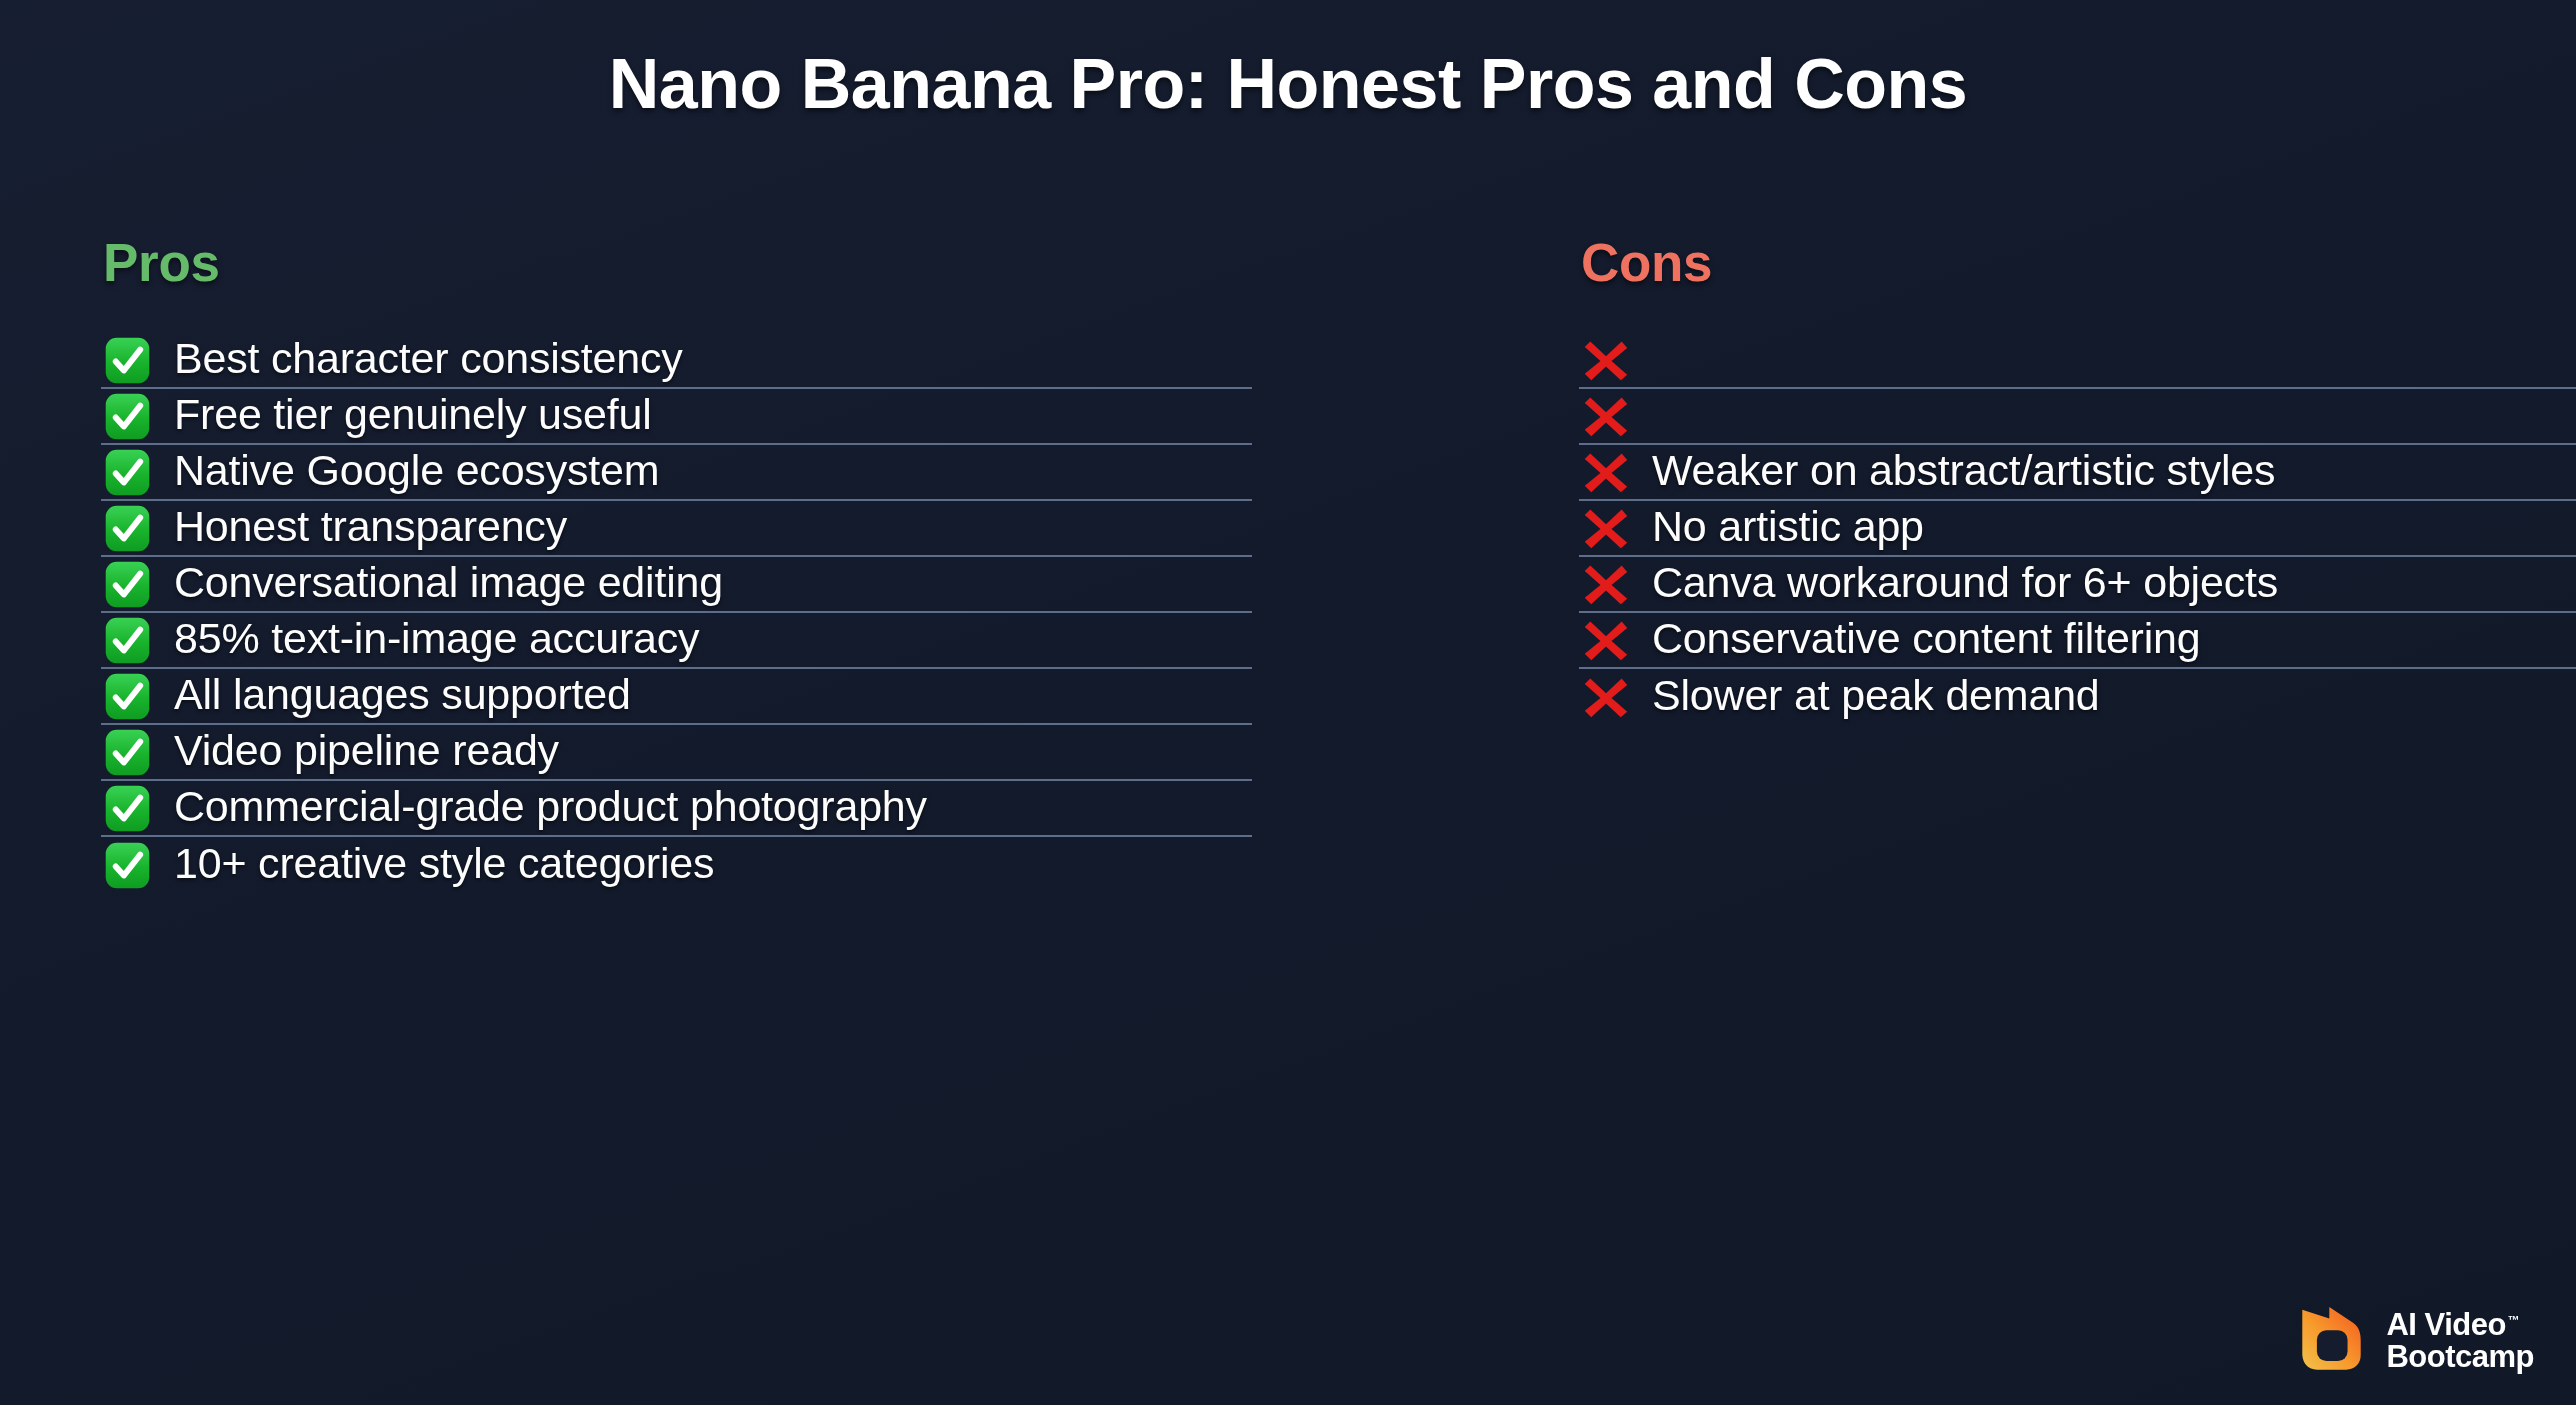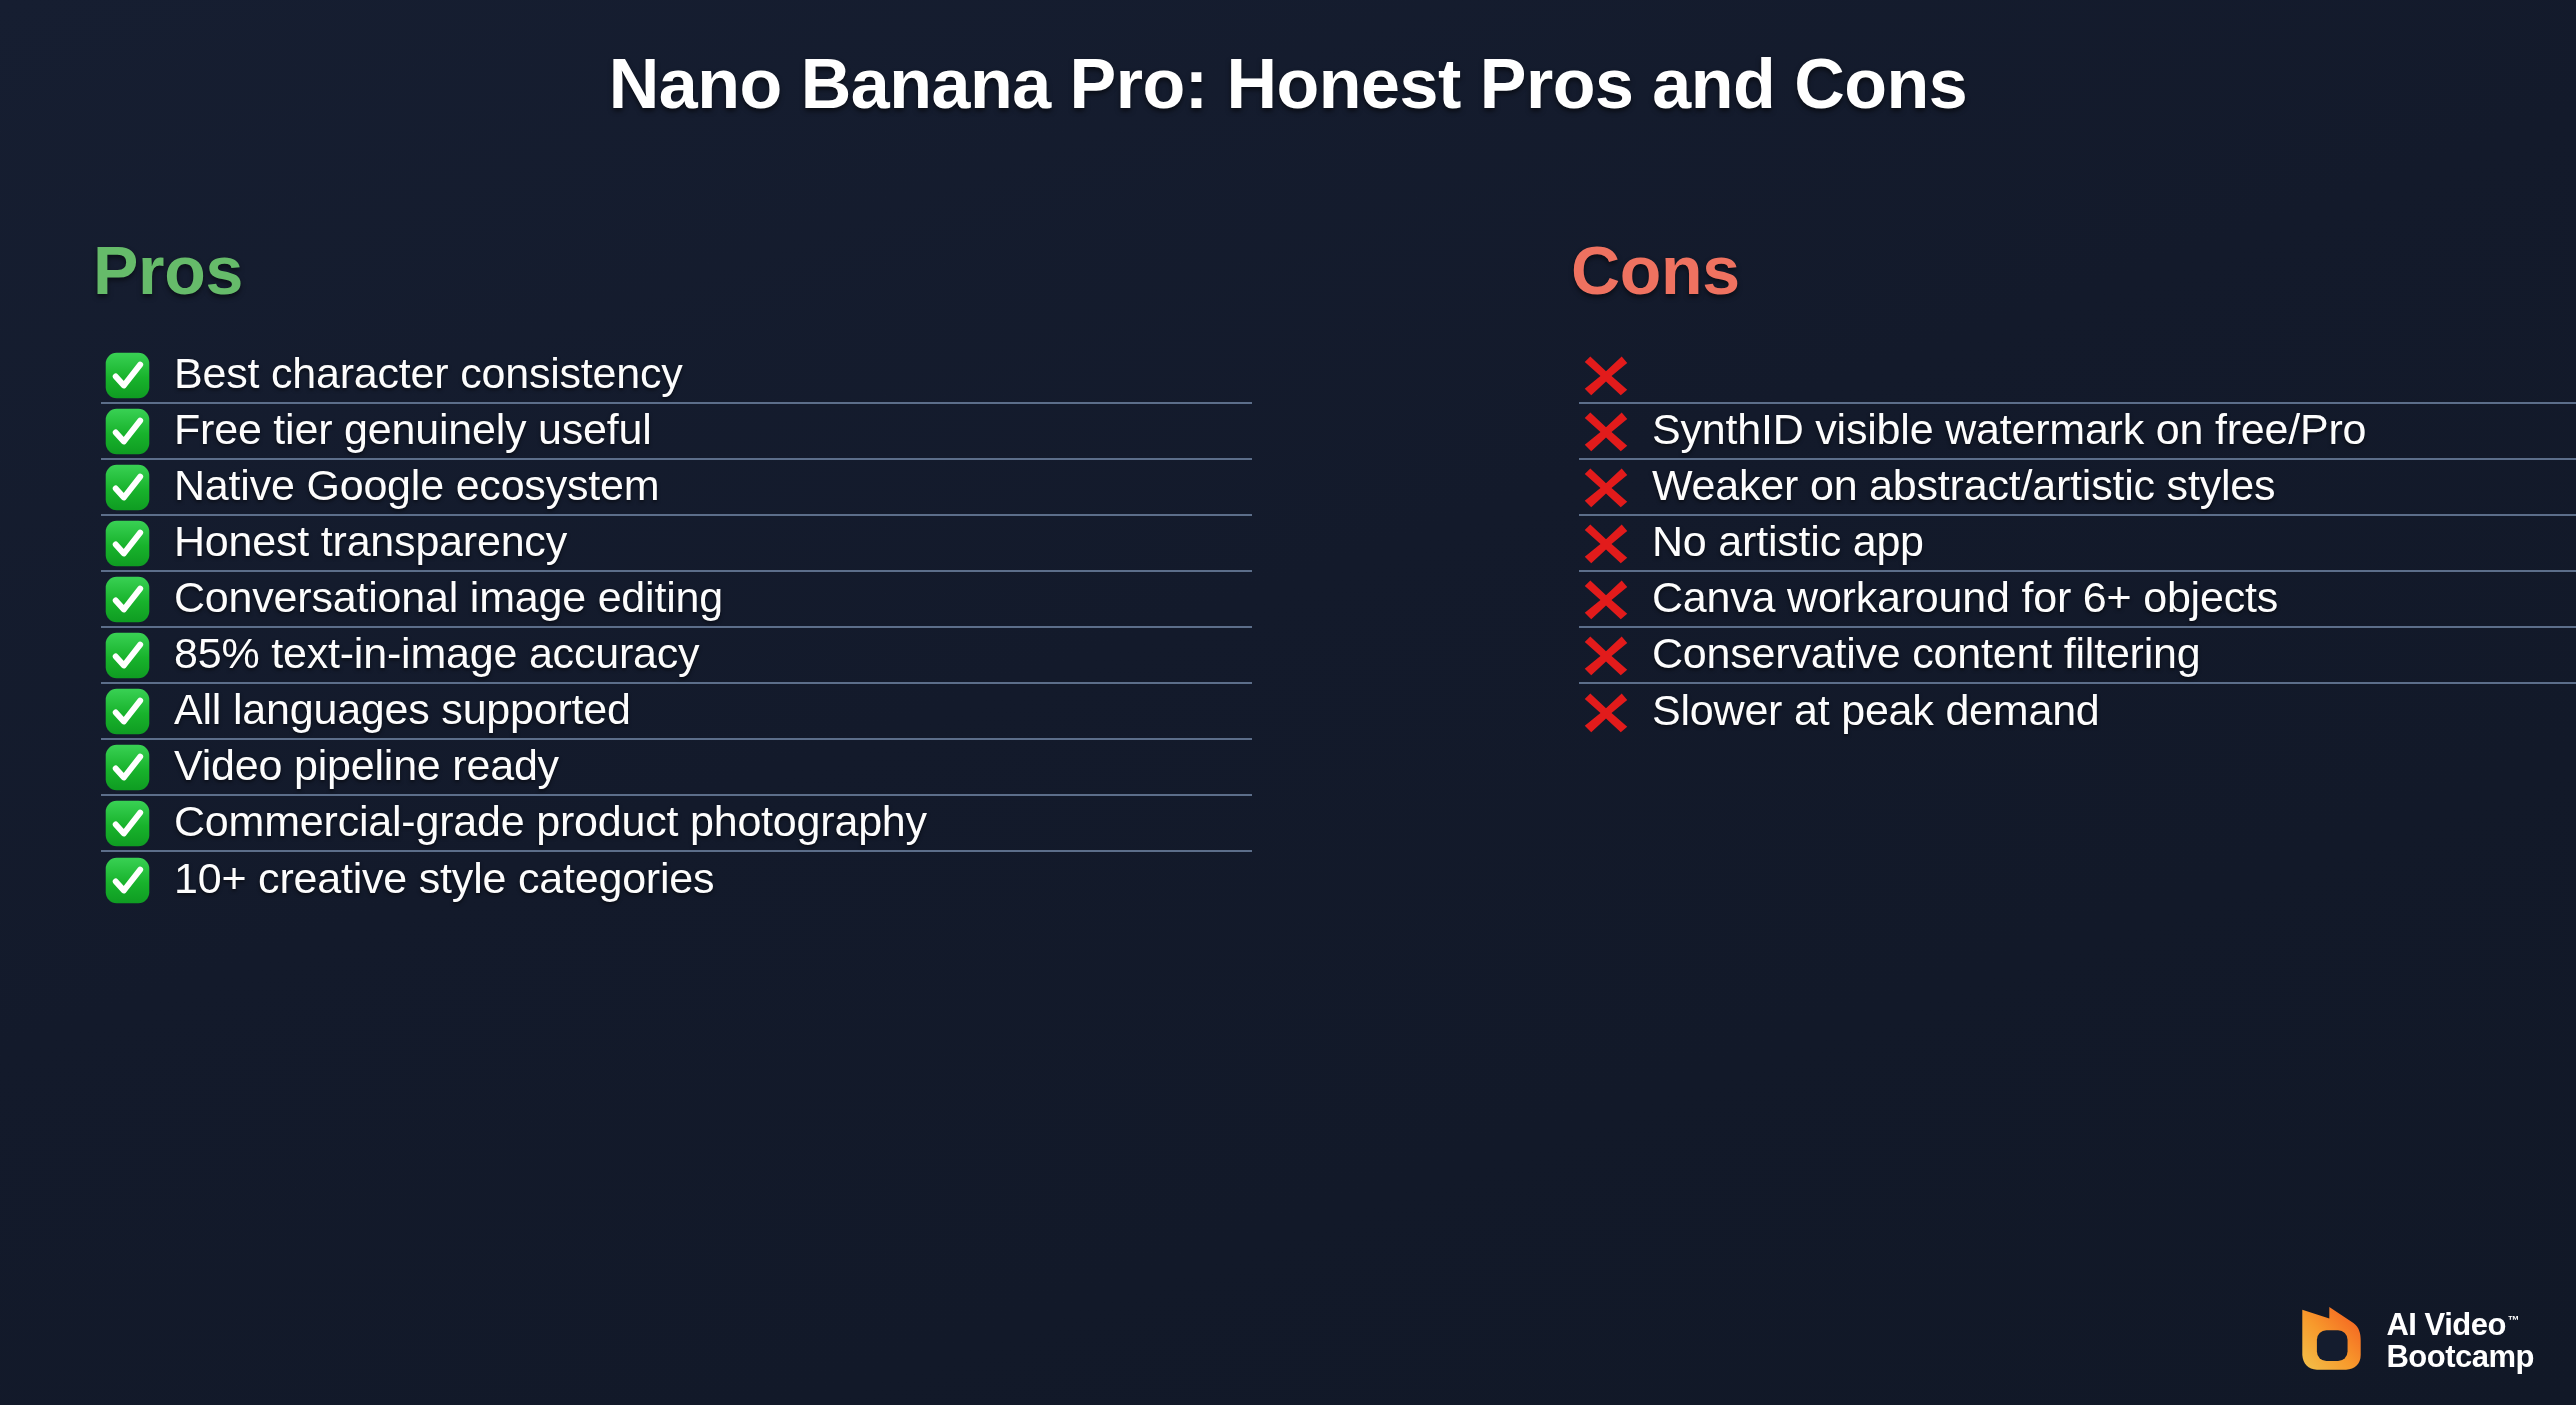--- a/index.html
+++ b/index.html
@@ -62,24 +62,24 @@
   }
 
   .col {
     position: relative;
     box-sizing: border-box;
   }
   .col-pros { width: 1244px; padding-left: 93px; }
   .col-cons { width: 1332px; padding-left: 327px; }
 
   .col-head {
-    font-size: 68px;
+    font-size: 53px;
     font-weight: bold;
     letter-spacing: -0.3px;
-    margin: 0 0 44px 0;
+    margin: 0 0 44px 10px;
     text-shadow: 0 2.7px 5.5px rgba(0,0,0,0.5);
     line-height: 1;
   }
   .col-head.pros { color: #66bb6a; }
   .col-head.cons { color: #ef7260; }
 
   .list {
     list-style: none;
     margin: 8px;
     padding: 0;
@@ -335,21 +335,20 @@
                 <path d="M9 6 L26 22 L43 6 L49 13 L32 27 L49 42 L42 48 L26 33 L10 48 L3 41 L20 27 L3 12 Z" fill="#e21b1b"></path>
               </svg>
             </span>
           </li>
           <li class="list-item">
             <span class="mark">
               <svg width="48" height="48" viewBox="0 0 52 52">
                 <path d="M9 6 L26 22 L43 6 L49 13 L32 27 L49 42 L42 48 L26 33 L10 48 L3 41 L20 27 L3 12 Z" fill="#e21b1b"></path>
               </svg>
             </span>
-            <span class="item-text">SynthID visible watermark on free/Pro</span>
           </li>
           <li class="list-item">
             <span class="mark">
               <svg width="48" height="48" viewBox="0 0 52 52">
                 <path d="M9 6 L26 22 L43 6 L49 13 L32 27 L49 42 L42 48 L26 33 L10 48 L3 41 L20 27 L3 12 Z" fill="#e21b1b"></path>
               </svg>
             </span>
             <span class="item-text">Weaker on abstract/artistic styles</span>
           </li>
           <li class="list-item">

